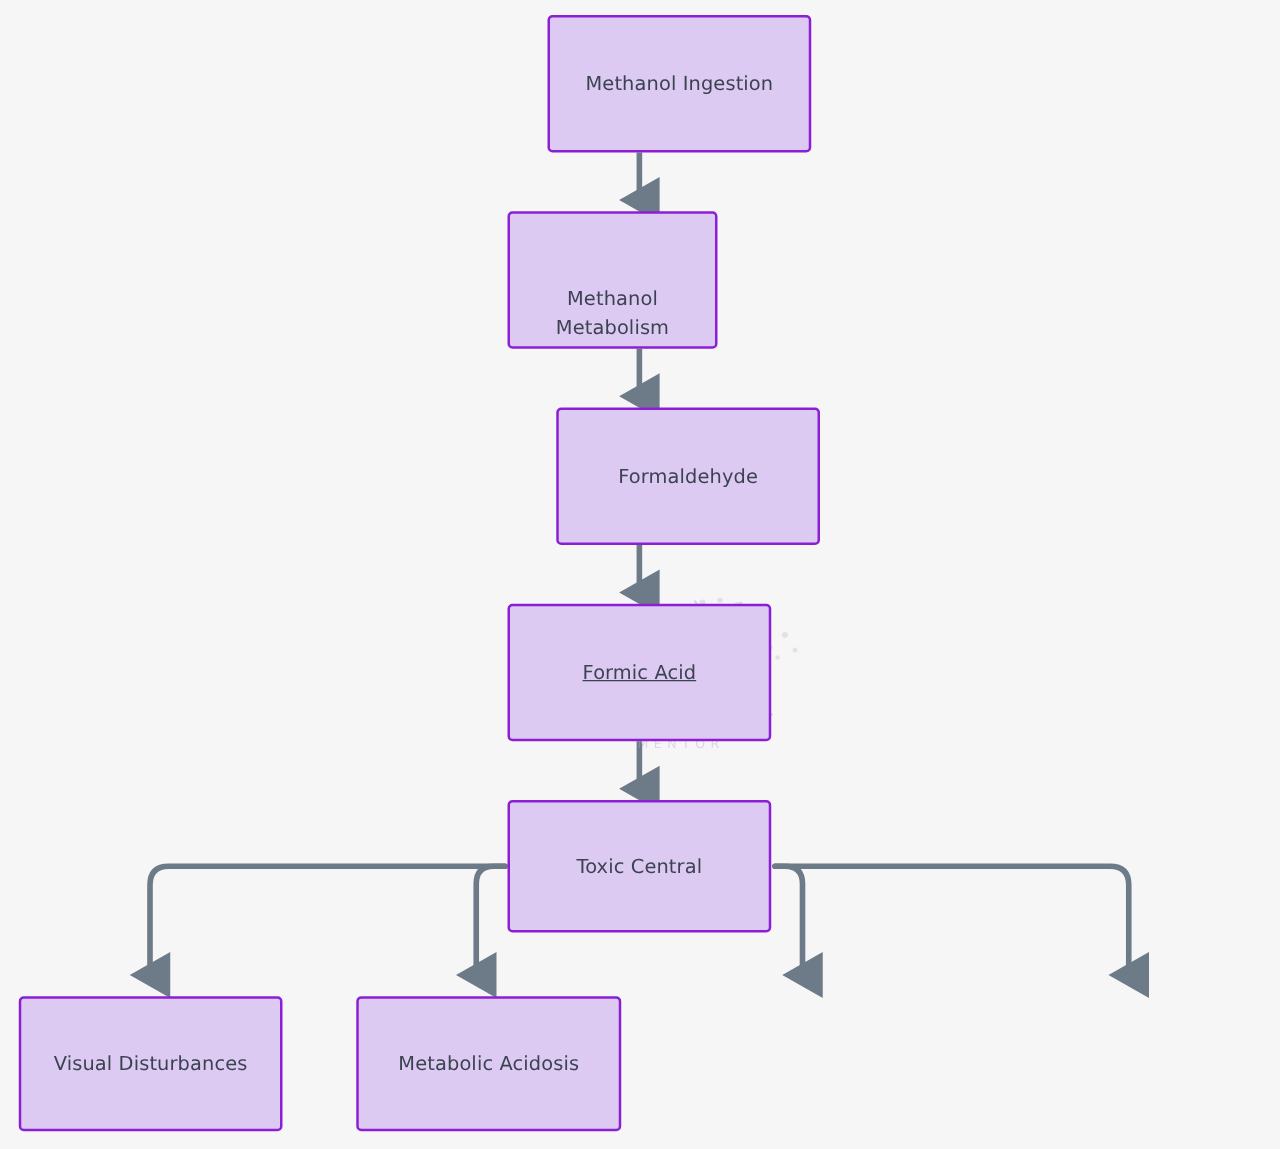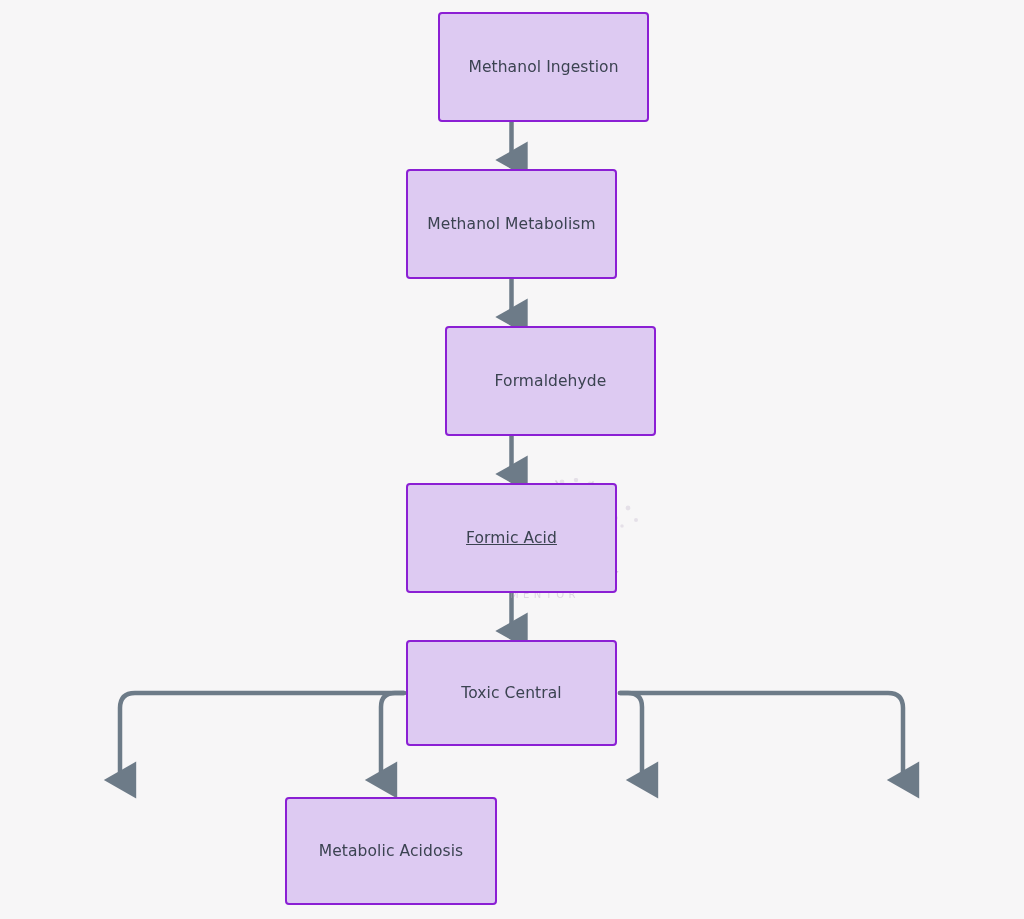--- a/index.html
+++ b/index.html
@@ -129,36 +129,39 @@
       </g>
       <text x="0" y="103" font-family="DejaVu Sans, Liberation Sans, sans-serif" font-size="13.5" letter-spacing="3.2" fill="#9c86ae">PHARMACOLOGY</text>
       <text x="40" y="120" font-family="DejaVu Sans, Liberation Sans, sans-serif" font-size="10" letter-spacing="4.4" fill="#b7a5c4">MENTOR</text>
     </svg>
   </div>
 
   <div class="node" style="left:406px; top:12px; width:211px; height:110px;margin-left:32px;">
     <span class="node-label">Methanol Ingestion</span>
   </div>
 
-  <div class="node" style="left:406px; top:169px; width:211px; height:110px;">
+  <div class="node" style="left:406px; top:169px; width:168px; height:110px;align-items:flex-end;">
     <span class="node-label">Methanol Metabolism</span>
   </div>
 
   <div class="node" style="left:406px; top:326px; width:211px; height:110px;margin-left:39px;">
     <span class="node-label">Formaldehyde</span>
   </div>
 
   <div class="node" style="left:406px; top:483px; width:211px; height:110px;text-decoration:underline;">
     <span class="node-label">Formic Acid</span>
   </div>
 
   <div class="node" style="left:406px; top:640px; width:211px; height:106px;">
     <span class="node-label">Toxic Central</span>
   </div>
 
+  <div class="node" style="left:15px; top:797px; width:211px; height:108px;">
+    <span class="node-label">Visual Disturbances</span>
+  </div>
 
   <div class="node" style="left:285px; top:797px; width:212px; height:108px;">
     <span class="node-label">Metabolic Acidosis</span>
   </div>
 
 
 
 </div>
 
 </body></html>

